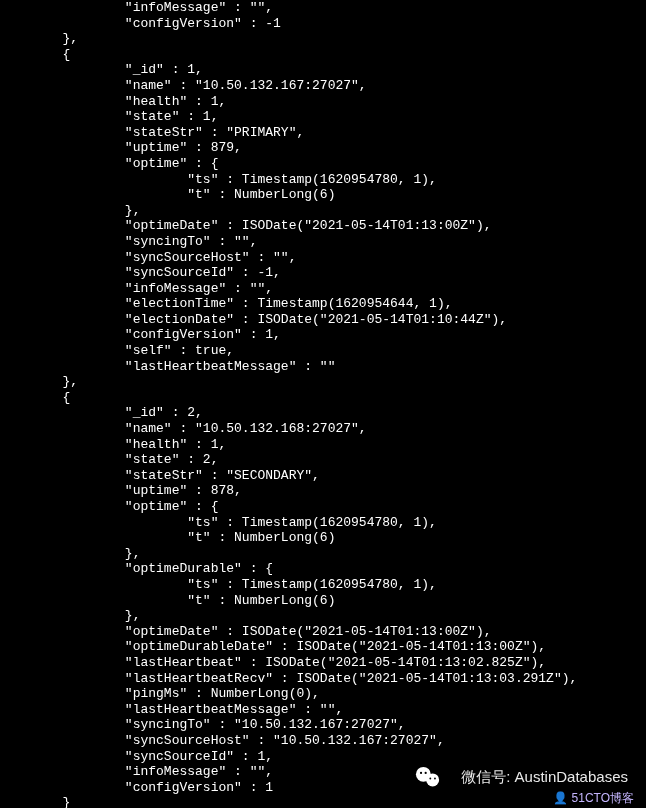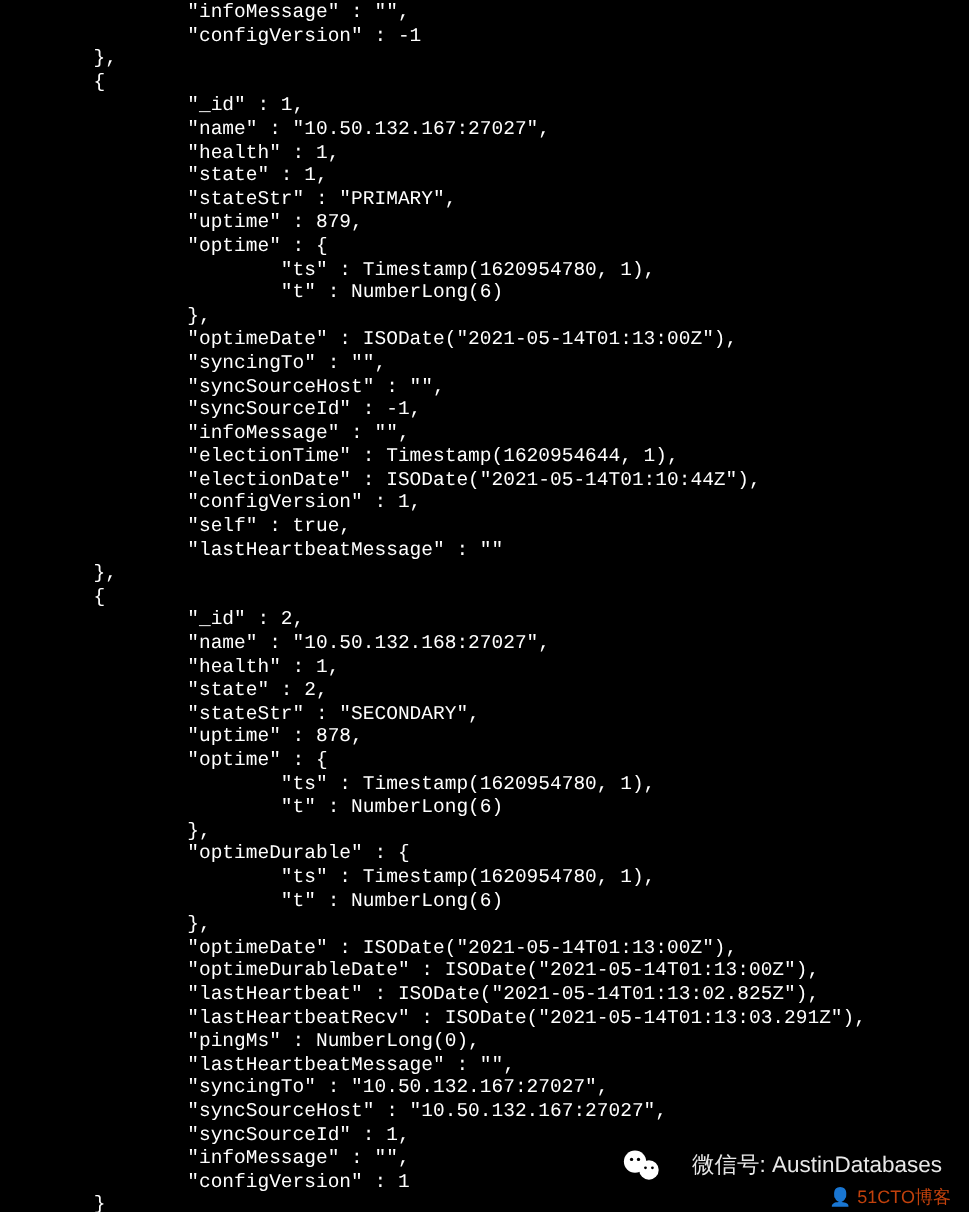--- a/index.html
+++ b/index.html
@@ -39,21 +39,21 @@
     }
     .wechat-icon {
       width: 26px;
       height: 22px;
       display: inline-block;
     }
     .attribution {
       position: absolute;
       bottom: 3px;
       right: 12px;
-      color: #c2410c;
+      color: #c4b5fd;
       font-family: Arial, sans-serif;
       font-size: 12px;
       z-index: 10;
     }
   </style>
 </head>
 <body>
 
 <pre>                <span>"infoMessage" : "",</span>
                 <span>"configVersion" : -1</span>

